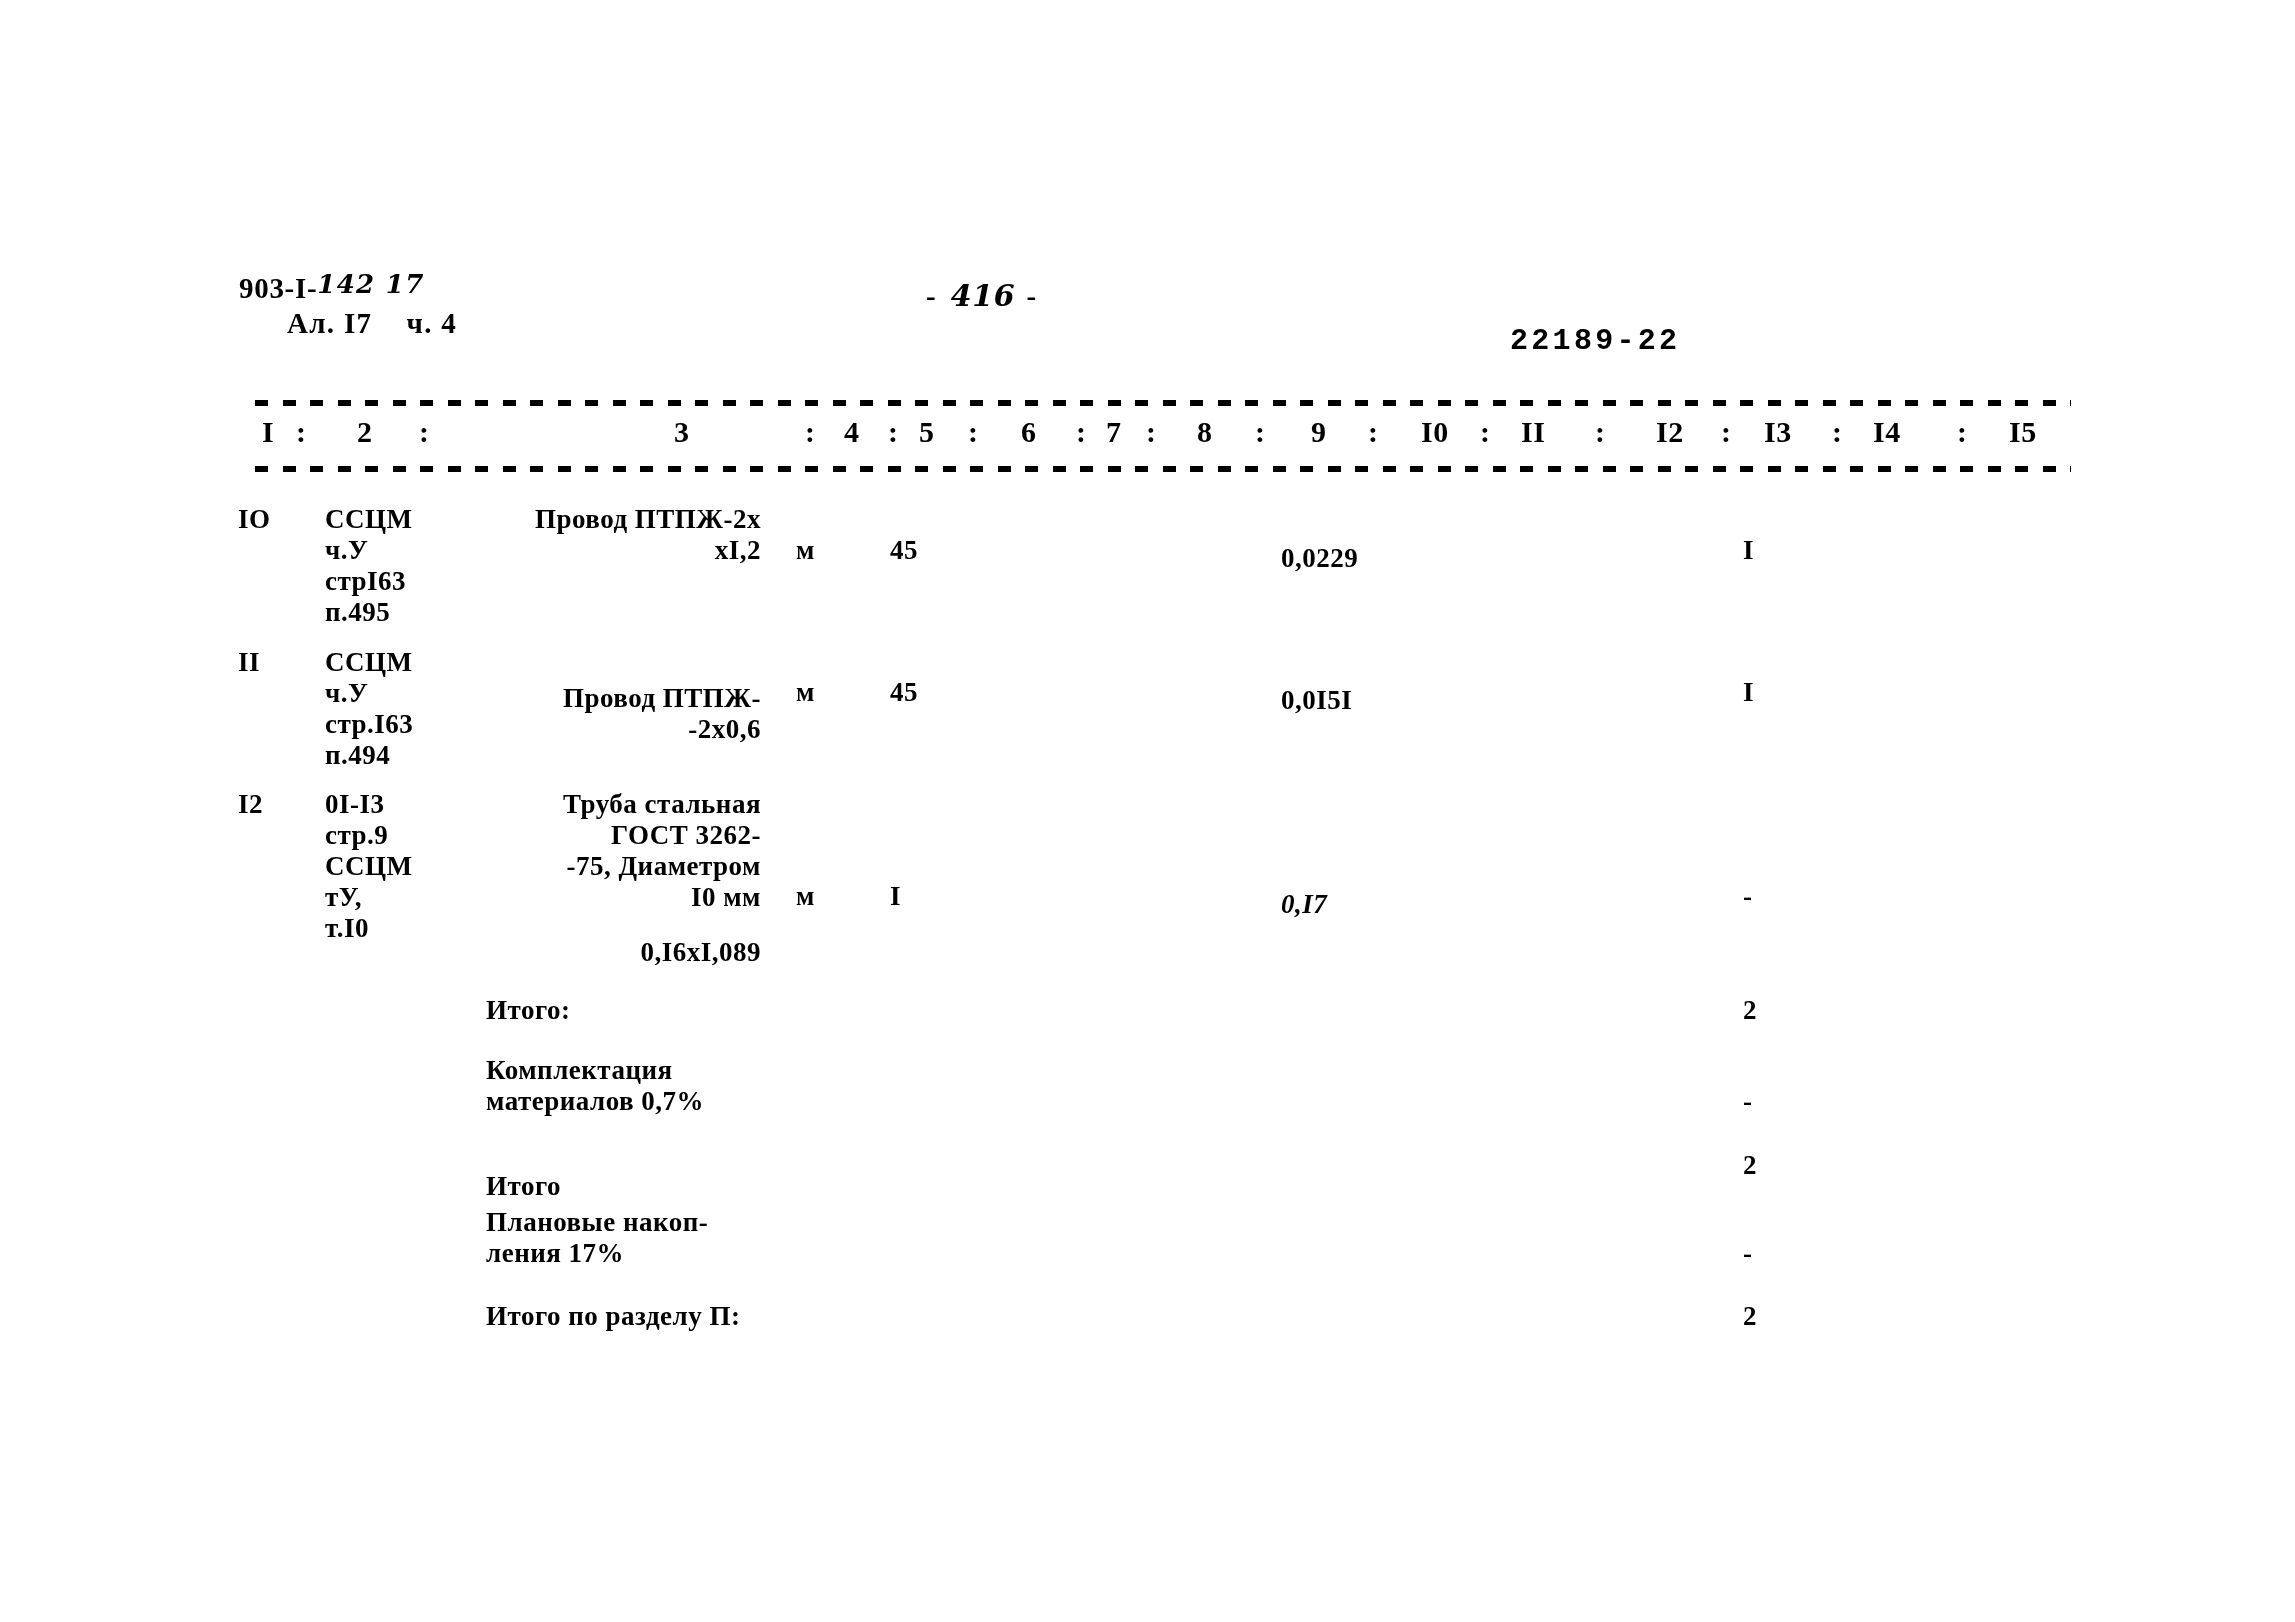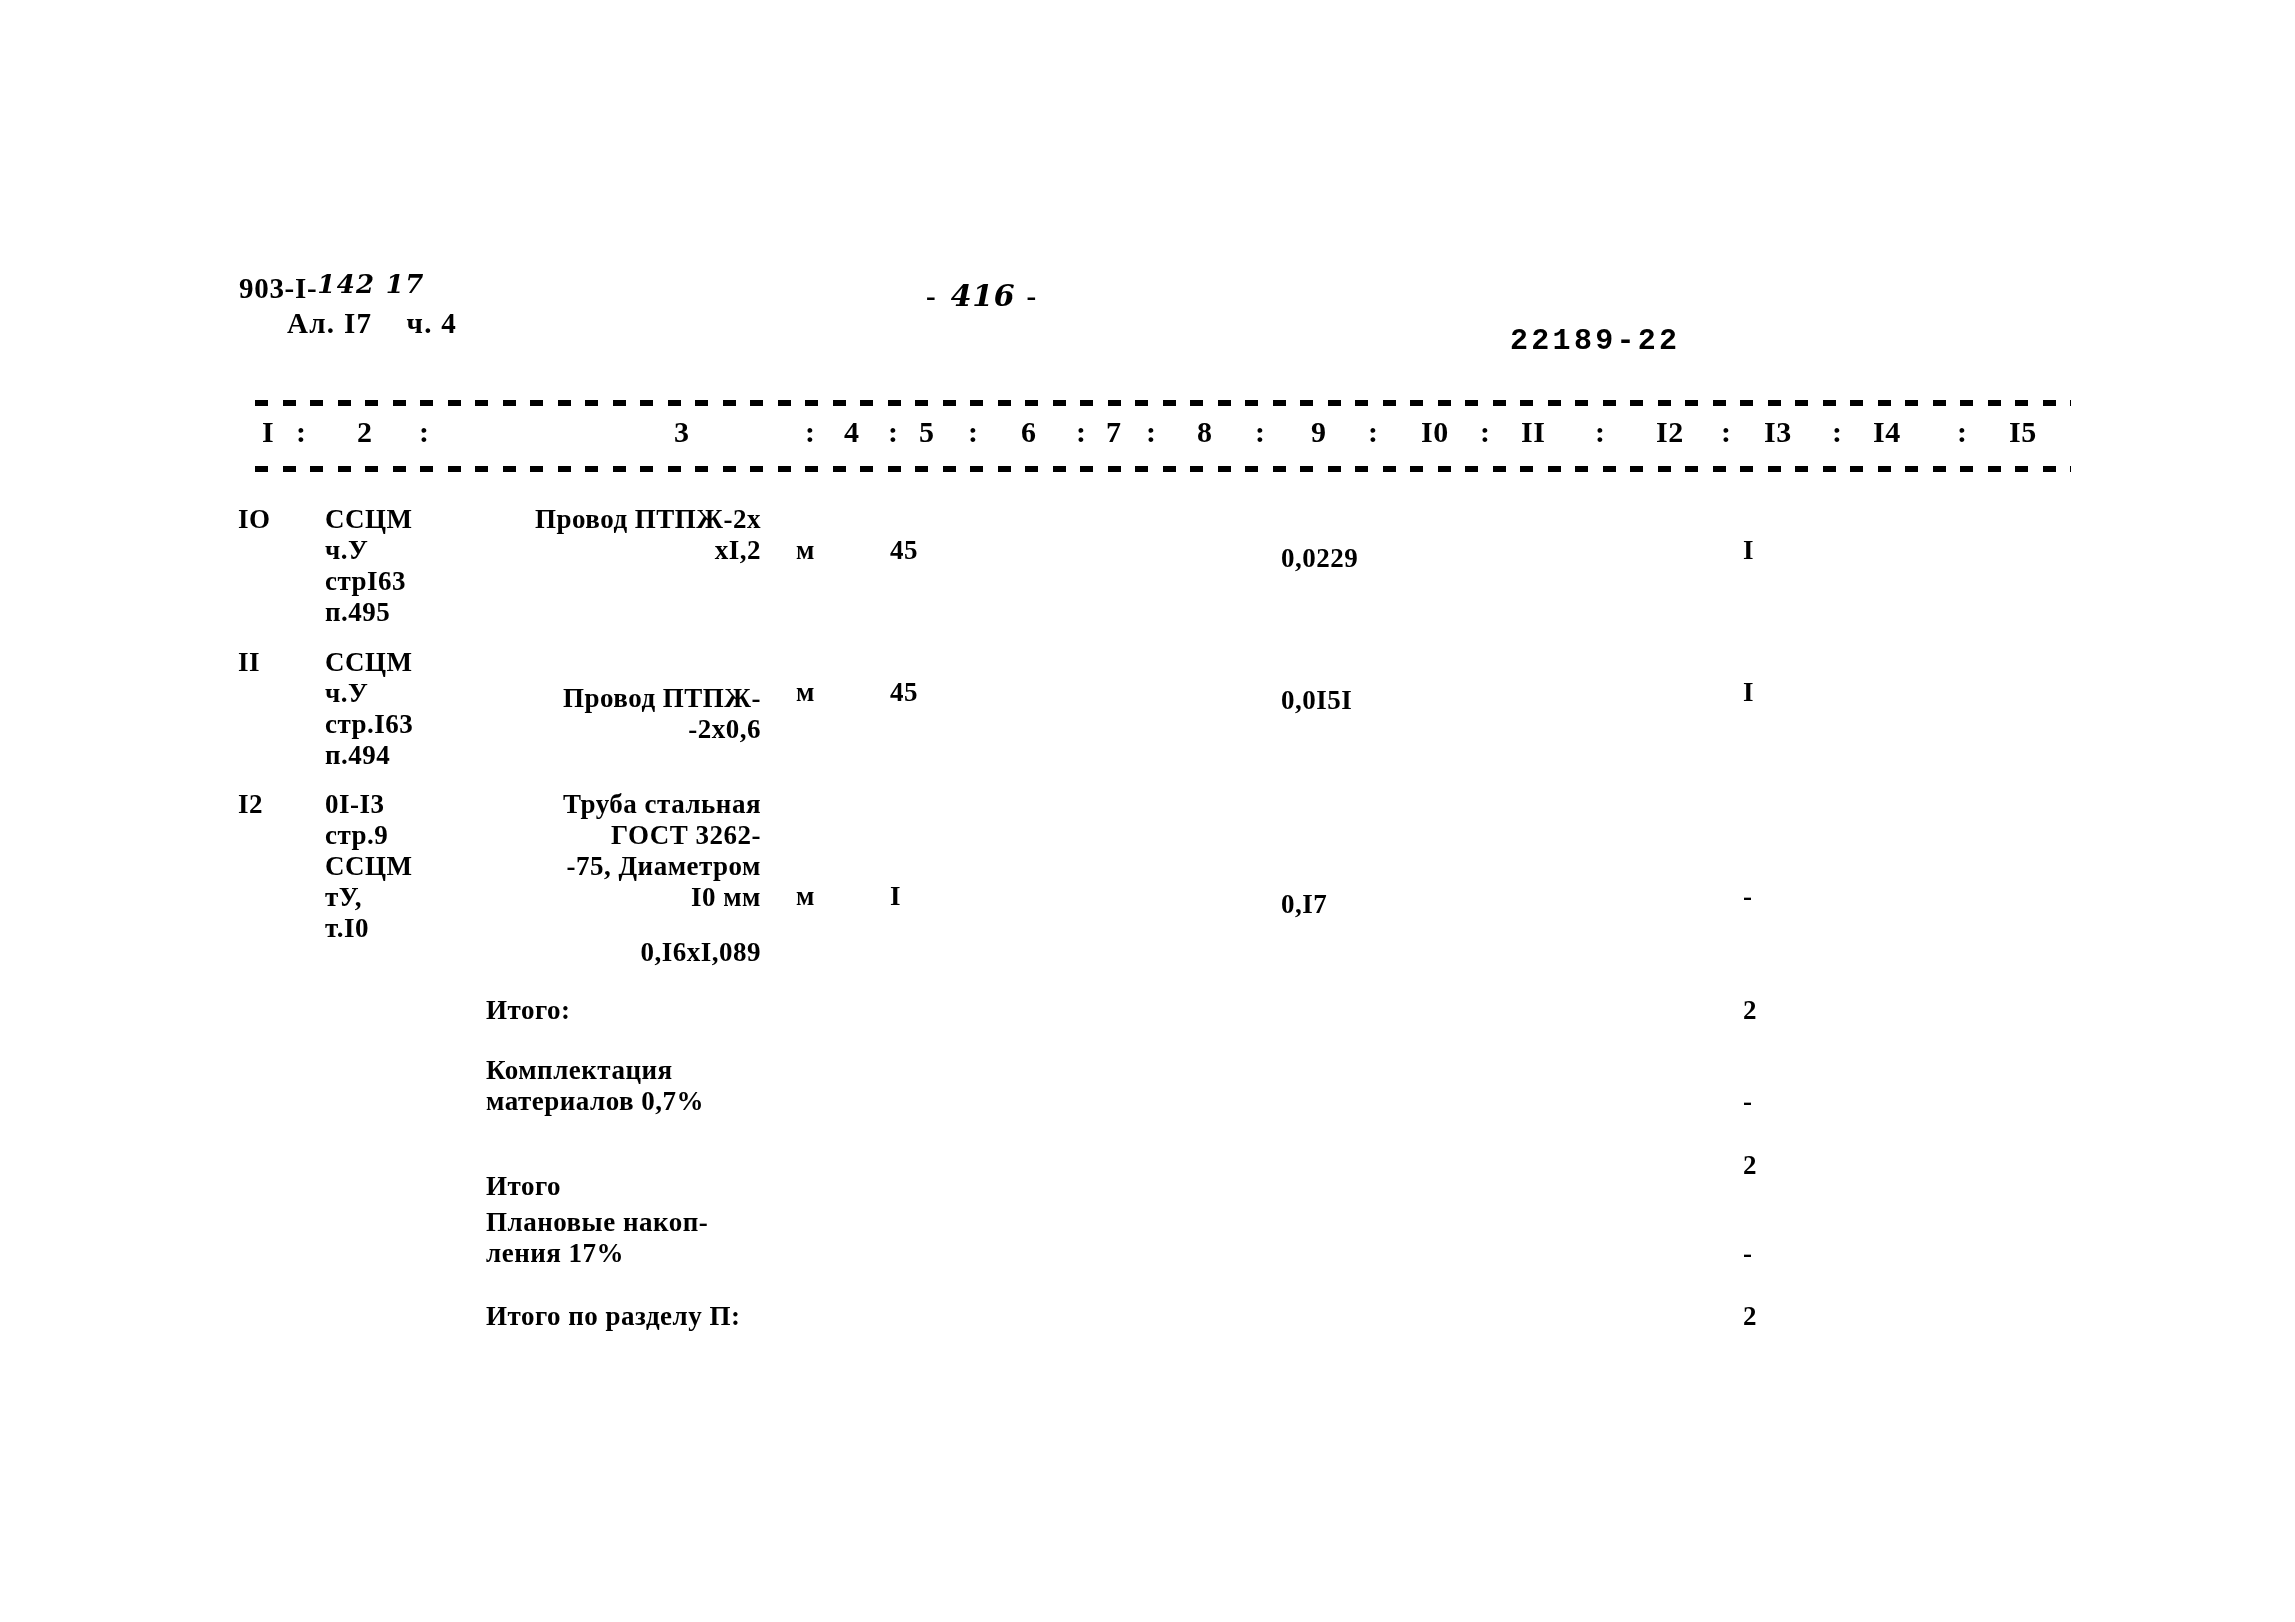--- a/index.html
+++ b/index.html
@@ -203,21 +203,21 @@
         <div class="cell c-qty" style="top: 677px;">45</div>
         <div class="cell c-val" style="top: 677px;">0,0I5I</div>
         <div class="cell c-tot" style="top: 677px;">I</div>
       </div>
       <div class="rowblock">
         <div class="cell c-no" style="top: 789px;">I2</div>
         <div class="cell c-code" style="top: 789px;"><div>0I-I3</div><div>стр.9</div><div>ССЦМ</div><div>тУ,</div><div>т.I0</div></div>
         <div class="cell c-name" style="top: 789px;"><div>Труба стальная</div><div>ГОСТ 3262-</div><div>-75, Диаметром</div><div>I0 мм</div></div>
         <div class="cell c-unit" style="top: 881px;">м</div>
         <div class="cell c-qty" style="top: 881px;">I</div>
-        <div class="cell c-val" style="top: 881px;">0,I7</div>
+        <div class="cell c-val" style="top: 881px; font-style: italic;">0,I7</div>
         <div class="cell c-tot" style="top: 881px;">-</div>
       </div>
       <div class="cell c-name" style="top: 937px;">0,I6xI,089</div>
     </div>
 
   <div id="summaryblock">
       <div class="sum-label" style="top: 995px;"><div>Итого:</div></div>
       <div class="sum-val" style="top: 995px;">2</div>
       <div class="sum-label" style="top: 1055px;"><div>Комплектация</div><div>материалов 0,7%</div></div>
       <div class="sum-val" style="top: 1086px;">-</div>

